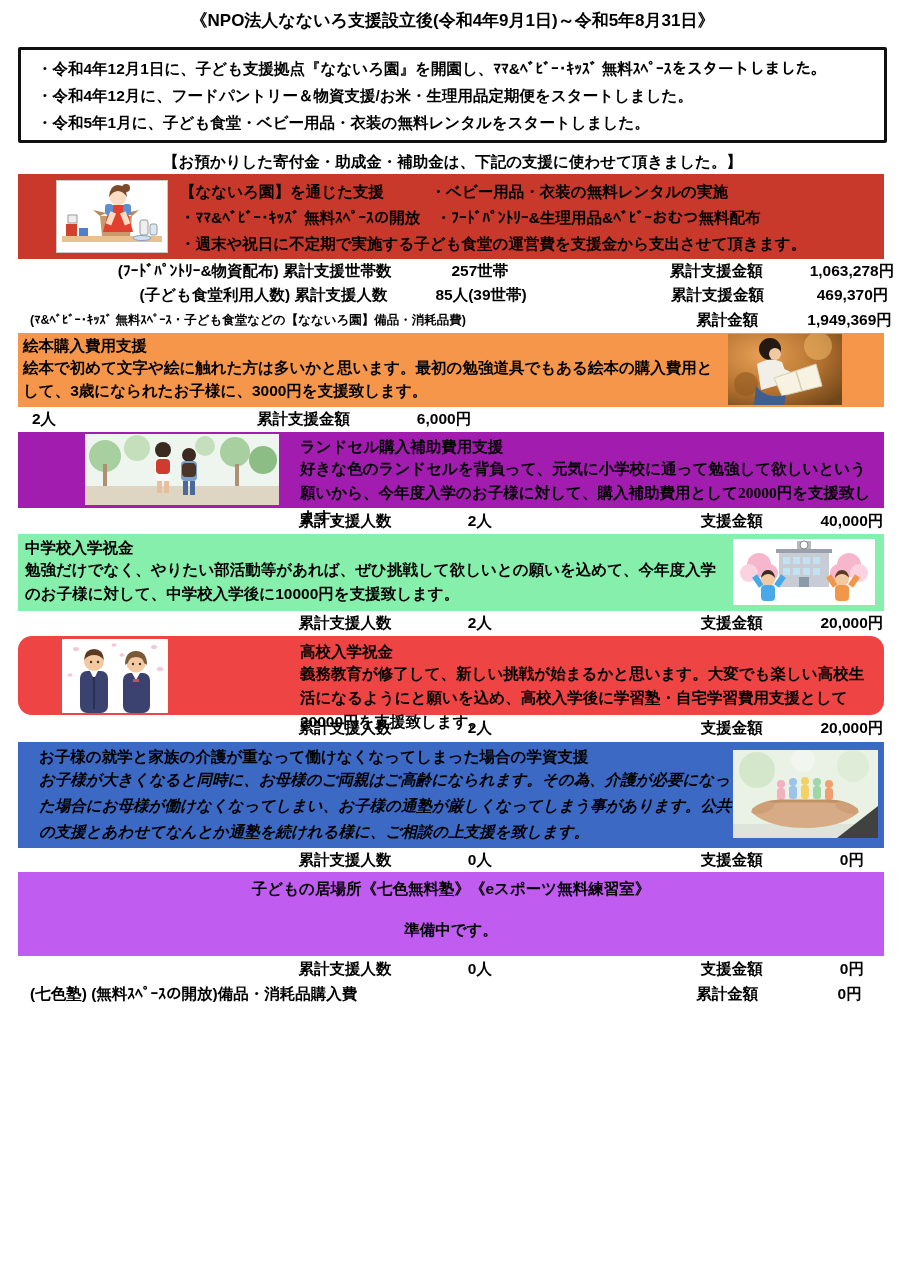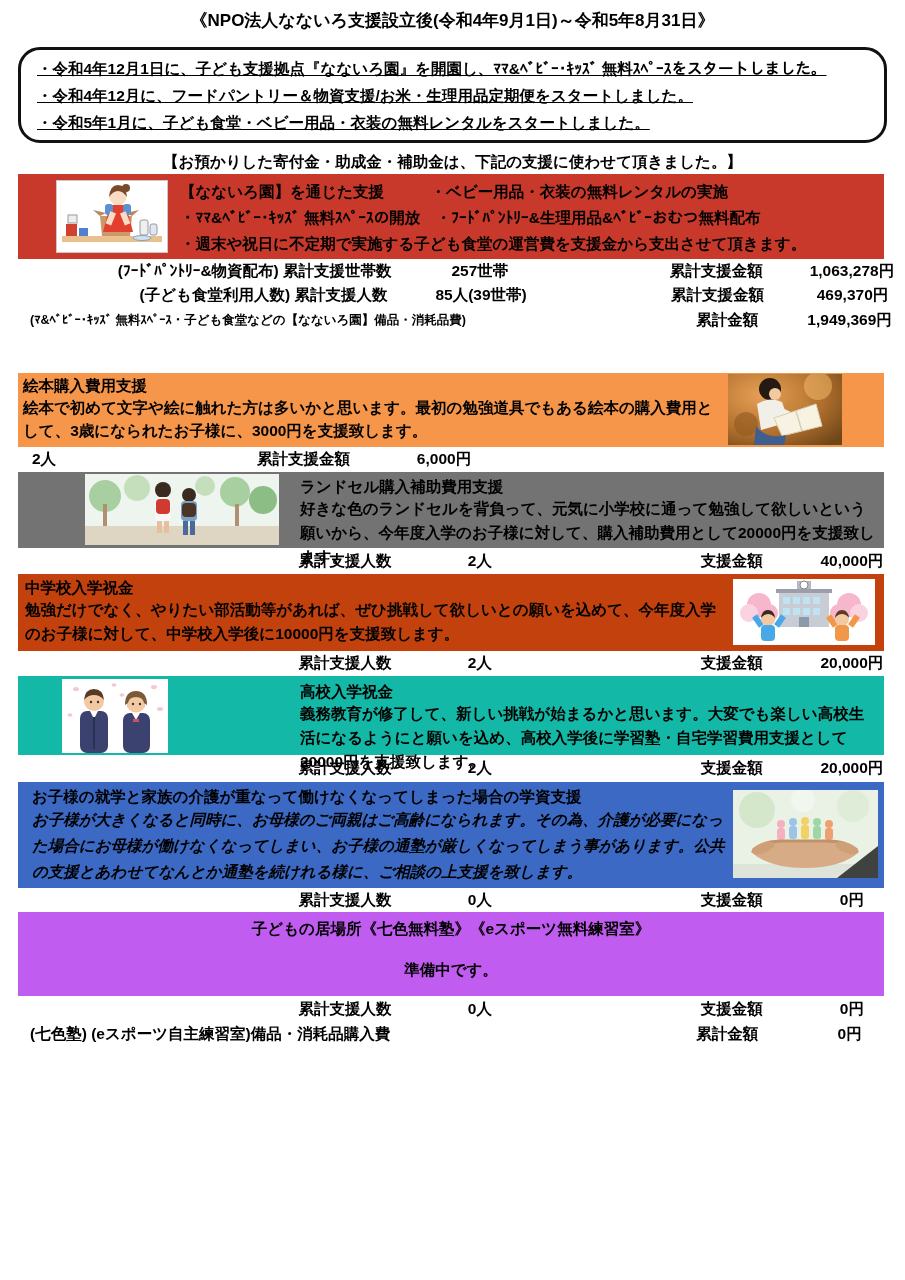--- a/index.html
+++ b/index.html
@@ -1,47 +1,47 @@
 <!DOCTYPE html>
 <html><head>
 <meta charset="utf-8">
 <style>
   html,body{margin:0;padding:0;background:#fff;}
   .page{position:relative;width:905px;height:1280px;background:#fff;overflow:hidden;
         font-family:"Liberation Sans","DejaVu Sans",sans-serif;font-weight:700;color:#000;}
   .page-title{padding-top:9px;text-align:center;font-size:17px;white-space:nowrap;}
-  .intro-box{margin:15px 18px 0;height:96px;border:3px solid #111;border-radius:22px;
-             padding:6px 16px;box-sizing:border-box;display:flex;flex-direction:column;justify-content:center;text-decoration:underline;}
+  .intro-box{margin:15px 18px 0;height:96px;border:3px solid #111;border-radius:2px;
+             padding:6px 16px;box-sizing:border-box;display:flex;flex-direction:column;justify-content:center;}
   .intro-box .bullet{font-size:15.5px;line-height:27px;white-space:nowrap;}
   .usage-header{margin-top:6px;height:25px;line-height:25px;text-align:center;font-size:15.5px;}
 
   .band{position:relative;width:866px;margin-left:18px;box-sizing:border-box;}
   .band.red{height:85px;}
   .band.orange{height:74px;}
   .band.yellow{height:76px;}
   .band.green{height:77px;}
   .band.lblue{height:79px;}
   .band.dblue{height:106px;}
   .band.purple{height:84px;text-align:center;}
 
   .img-abs{position:absolute;display:block;}
   .red-lines{padding:5px 0 0 162px;font-size:15.5px;}
   .red-lines > div{line-height:26px;white-space:nowrap;}
 
   .sec-title{font-size:15.5px;line-height:21px;}
   .sec-body{font-size:15.5px;line-height:24px;}
-  .orange .content{padding:2px 4px 0 5px;margin-top:40px;}
+  .orange .content{padding:2px 4px 0 5px;}
   .orange .sec-body{width:700px;line-height:23px;}
   .yellow .content{padding:4px 0 0 282px;}
   .yellow .sec-body{width:578px;}
   .green .content{padding:3px 0 0 7px;}
   .green .sec-body{width:700px;}
   .lblue .content{padding:5px 0 0 282px;}
   .lblue .sec-body{width:578px;}
-  .dblue .content{padding:4px 0 0 14px;}
+  .dblue .content{padding:4px 0 0 21px;}
   .dblue .sec-body{width:706px;line-height:26px;font-style:italic;}
   .purple .line1{padding-top:7px;font-size:15.5px;}
   .purple .line2{padding-top:20px;font-size:15.5px;}
 
   .srow{display:flex;align-items:center;font-size:15.5px;gap:36px;}
   .srow .c1{width:440px;text-align:right;box-sizing:border-box;padding-right:12px;white-space:nowrap;}
   .srow .c2{width:88px;text-align:center;white-space:nowrap;}
   .srow .c3{width:226px;text-align:right;white-space:nowrap;}
   .srow .c4{width:116px;text-align:center;white-space:nowrap;}
   .srow.wide .c1{width:528px;text-align:left;padding-left:30px;}
@@ -138,21 +138,21 @@
       <div class="sec-body">絵本で初めて文字や絵に触れた方は多いかと思います。最初の勉強道具でもある絵本の購入費用として、3歳になられたお子様に、3000円を支援致します。</div>
     </div>
   </section>
 
   <div class="srow h25">
     <div class="c2">2人</div>
     <div class="c3">累計支援金額</div>
     <div class="c4">6,000円</div>
   </div>
 
-  <section class="band yellow" style="background-color: #737373;">
+  <section class="band yellow" style="background-color: #a21caf; font-family: Liberation Serif, serif;">
     <svg class="img-abs" style="left:67px;top:2px;" width="194" height="71" viewBox="0 0 194 71">
       <rect width="194" height="71" fill="#eef5ee"></rect>
       <circle cx="20" cy="22" r="16" fill="#a8cf9f"></circle>
       <circle cx="52" cy="14" r="13" fill="#c5dfbc"></circle>
       <circle cx="150" cy="18" r="15" fill="#a8cf9f"></circle>
       <circle cx="178" cy="26" r="14" fill="#8bbd85"></circle>
       <circle cx="120" cy="12" r="10" fill="#c5dfbc"></circle>
       <rect x="18" y="30" width="4" height="24" fill="#b09070"></rect>
       <rect x="150" y="30" width="4" height="22" fill="#b09070"></rect>
       <rect x="0" y="52" width="194" height="19" fill="#ded5c2"></rect>
@@ -173,21 +173,21 @@
     </div>
   </section>
 
   <div class="srow h26">
     <div class="c1">累計支援人数</div>
     <div class="c2">2人</div>
     <div class="c3">支援金額</div>
     <div class="c4">40,000円</div>
   </div>
 
-  <section class="band green" style="background-color: #c2410c;">
+  <section class="band green" style="background-color: #86efac;">
     <svg class="img-abs" style="left:715px;top:5px;" width="142" height="66" viewBox="0 0 142 66">
       <rect width="142" height="66" fill="#ffffff"></rect>
       <rect x="46" y="12" width="50" height="36" fill="#c8cdd5"></rect>
       <rect x="43" y="10" width="56" height="4" fill="#9aa0ab"></rect>
       <rect x="64" y="2" width="14" height="8" fill="#b5bac2"></rect>
       <circle cx="71" cy="6" r="4" fill="#ffffff" stroke="#888888"></circle>
       <rect x="50" y="18" width="7" height="7" fill="#bfe3f2"></rect>
         <rect x="60" y="18" width="7" height="7" fill="#bfe3f2"></rect>
       <rect x="70" y="18" width="7" height="7" fill="#bfe3f2"></rect>
         <rect x="80" y="18" width="7" height="7" fill="#bfe3f2"></rect>
@@ -219,21 +219,21 @@
     </div>
   </section>
 
   <div class="srow h25">
     <div class="c1">累計支援人数</div>
     <div class="c2">2人</div>
     <div class="c3">支援金額</div>
     <div class="c4">20,000円</div>
   </div>
 
-  <section class="band lblue" style="background-color: #14b8a6;">
+  <section class="band lblue" style="background-color: #ef4444; border-radius: 14px;">
     <svg class="img-abs" style="left:44px;top:3px;" width="106" height="74" viewBox="0 0 106 74">
       <rect width="106" height="74" fill="#ffffff"></rect>
       <ellipse cx="14" cy="10" rx="3" ry="2" fill="#f6c6d6"></ellipse>
         <ellipse cx="92" cy="8" rx="3" ry="2" fill="#f6c6d6"></ellipse>
       <ellipse cx="52" cy="6" rx="2.5" ry="1.8" fill="#f6c6d6"></ellipse>
         <ellipse cx="98" cy="30" rx="3" ry="2" fill="#f6c6d6"></ellipse>
       <ellipse cx="8" cy="36" rx="2.5" ry="1.8" fill="#f6c6d6"></ellipse>
         <ellipse cx="60" cy="16" rx="2.5" ry="1.8" fill="#f6c6d6"></ellipse>
       <circle cx="32" cy="22" r="10" fill="#f3c9a2"></circle>
       <path d="M22 21 q1 -11 10 -11 q9 0 10 11 q-4 -5 -10 -5 q-6 0 -10 5 Z" fill="#5a3a22"></path>
@@ -306,19 +306,19 @@
     <div class="line2">準備中です。</div>
   </section>
 
   <div class="srow h26">
     <div class="c1">累計支援人数</div>
     <div class="c2">0人</div>
     <div class="c3">支援金額</div>
     <div class="c4">0円</div>
   </div>
   <div class="srow wide h25">
-    <div class="c1">(七色塾) (eスポーツ自主練習室)備品・消耗品購入費</div>
+    <div class="c1">(七色塾) (無料ｽﾍﾟｰｽの開放)備品・消耗品購入費</div>
 
     <div class="c3">累計金額</div>
     <div class="c4">0円</div>
   </div>
 
 </div>
 
 </body></html>

